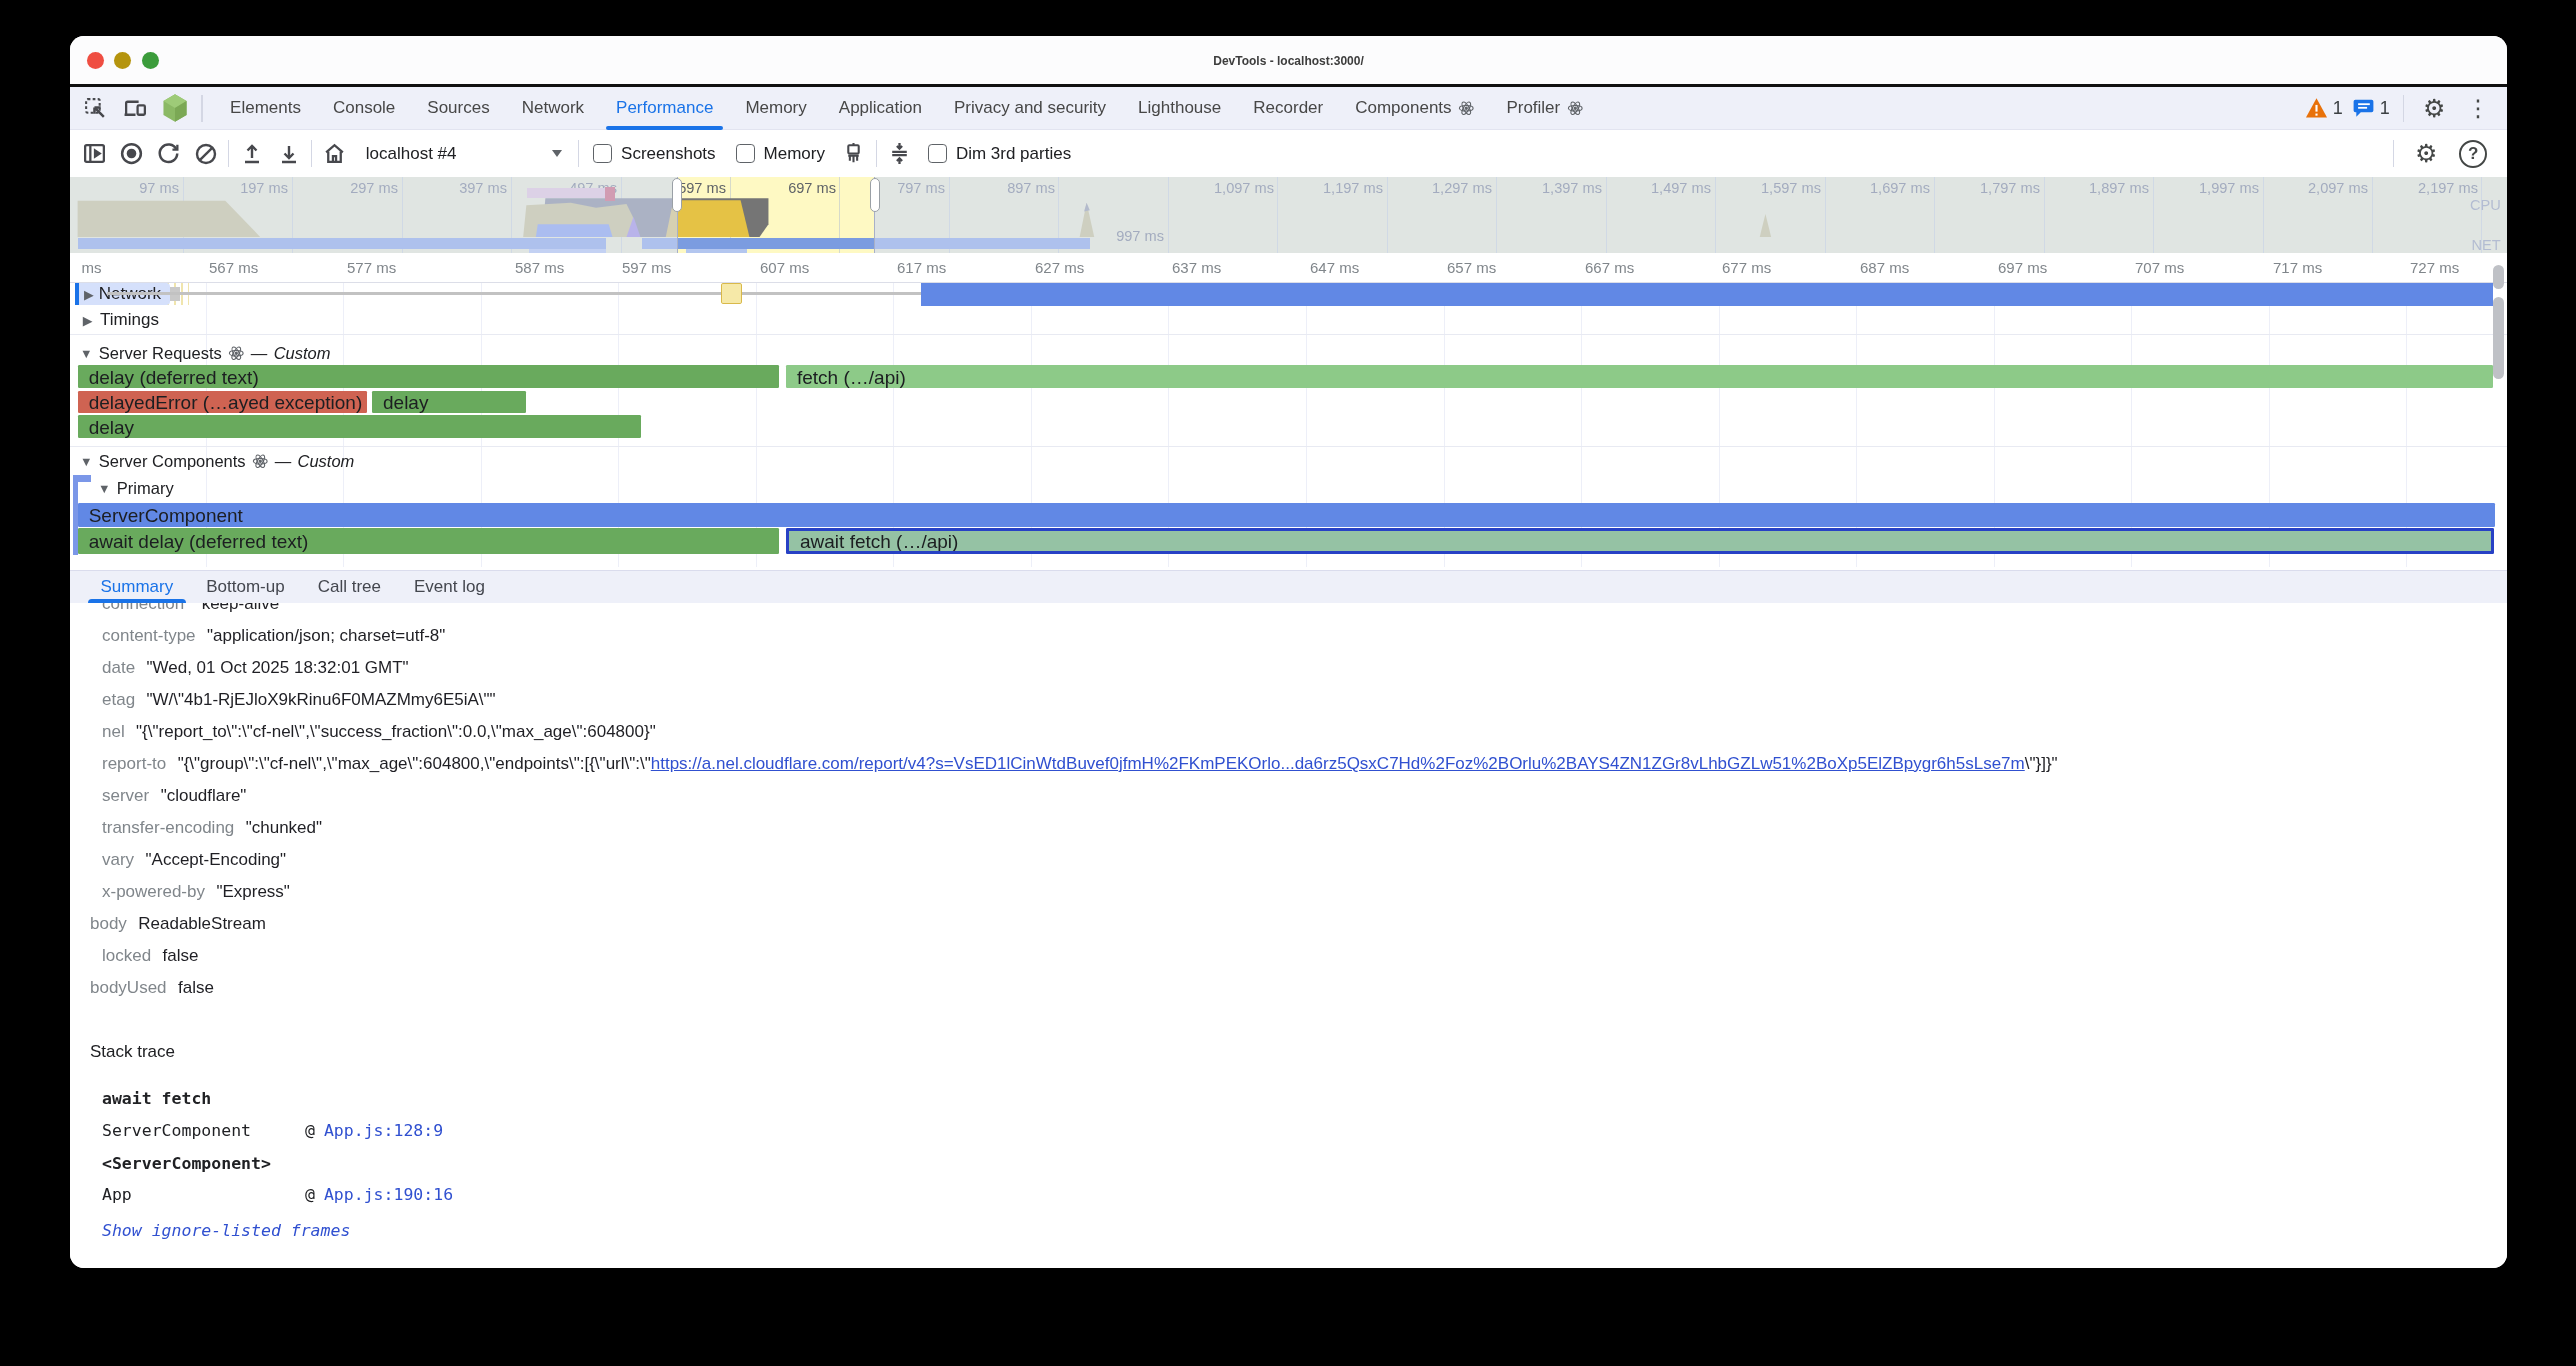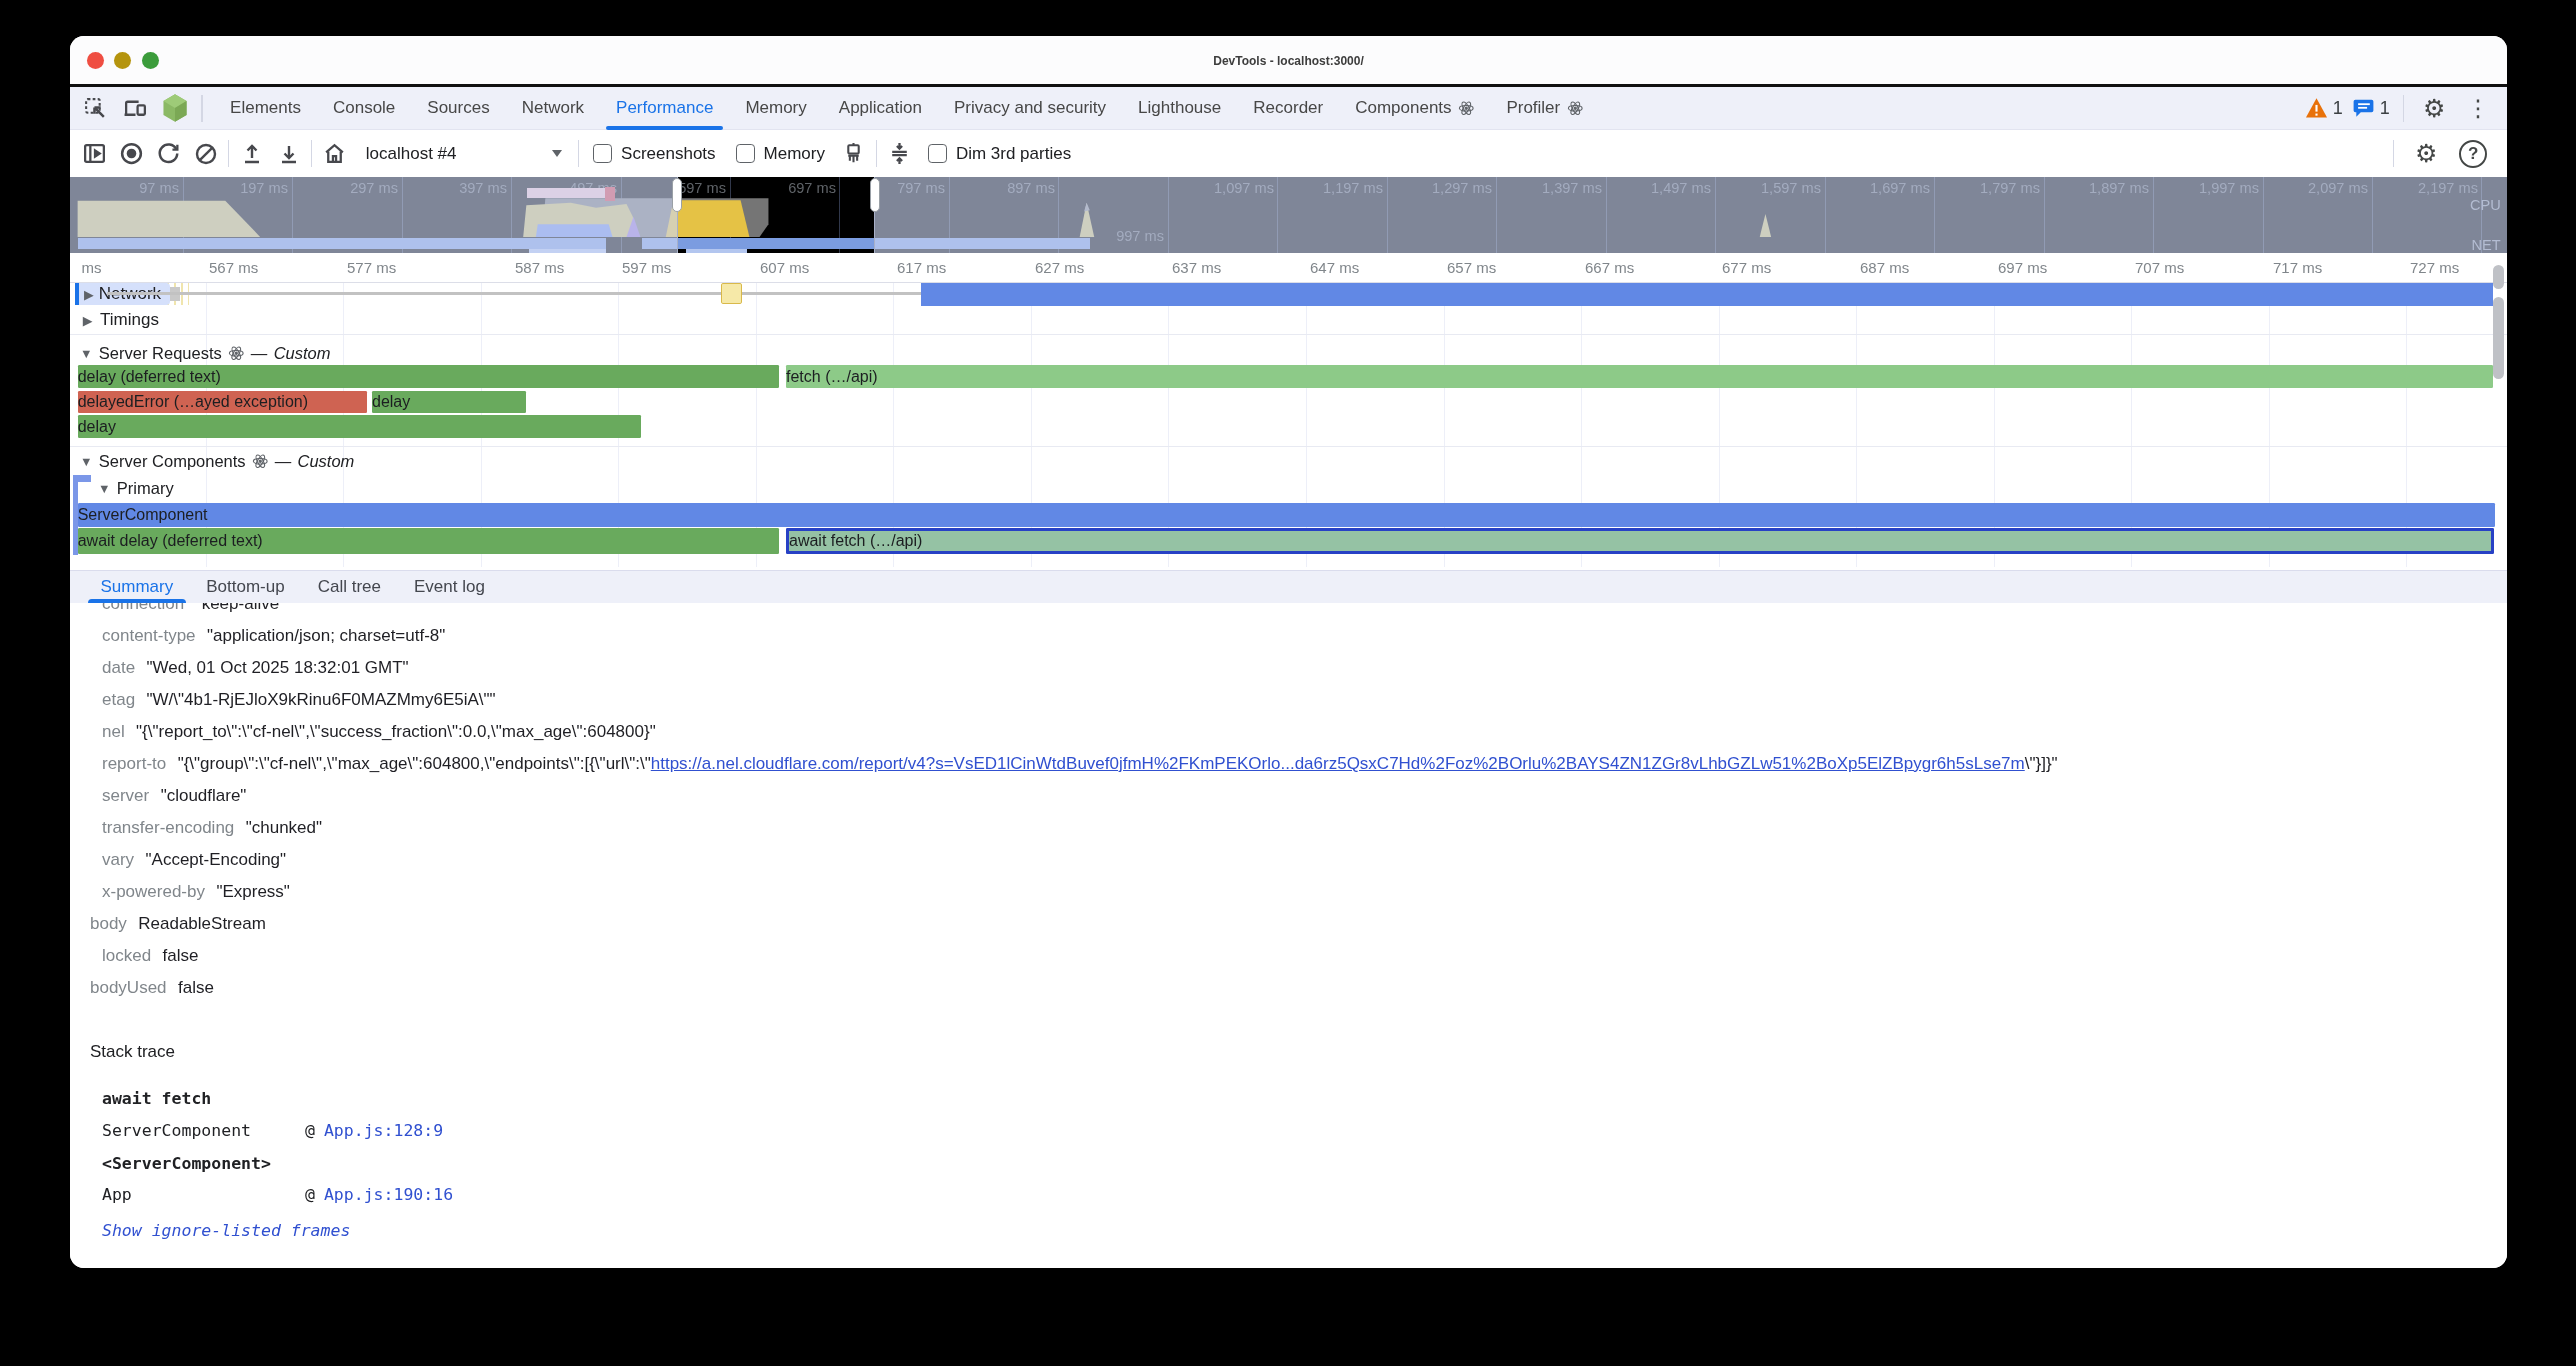--- a/index.html
+++ b/index.html
@@ -32,21 +32,21 @@
   .toolbar{position:absolute;top:94px;left:0;right:0;height:47px;background:#fff;display:flex;align-items:center;padding:0 6.3px;border-bottom:0.6px solid #eceef4}
   .toolbar .icon-btn{width:37px;height:37px}
   .select{display:flex;align-items:center;gap:95px;padding:0 12.7px;font-size:17px;color:#202124}
   .caret-down{width:0;height:0;border-left:5.7px solid transparent;border-right:5.7px solid transparent;border-top:7.6px solid #5f6368}
   .cb-wrap{display:flex;align-items:center;gap:9px;font-size:17px;color:#202124;margin:0 10px}
   .cb{width:17px;height:17px;border:1.9px solid #5f6368;border-radius:3.8px;background:#fff}
   .tool-right{margin-left:auto;display:flex;align-items:center;gap:10px;padding-right:9px}
   .help-circle{width:24px;height:24px;border:2.2px solid #444746;border-radius:50%;display:flex;align-items:center;justify-content:center;font-size:17px;font-weight:bold;color:#444746}
 
   
-  .overview{position:absolute;top:141px;left:0;width:2437px;height:77px;background:#000000;overflow:hidden}
+  .overview{position:absolute;top:141px;left:0;width:2437px;height:77px;background:#fef9c3;overflow:hidden}
   .ov-line{position:absolute;top:0;bottom:0;width:1.3px;background:rgba(140,160,215,.35)}
   .ov-label{position:absolute;top:2.5px;font-size:14.6px;color:#5f6368;transform:translateX(-100%);white-space:nowrap}
   .ov-lane-label{position:absolute;right:6.3px;font-size:14.6px;color:#8a8f98}
   .pink-bar{position:absolute;left:457px;top:10.8px;width:88px;height:10px;background:var(--pink)}
   .pink-tick{position:absolute;left:536px;top:9px;width:10px;height:14px;background:#d83a45}
   .net-bar{position:absolute;height:10.8px;background:var(--net_bar)}
   .net-bar2{position:absolute;height:7px;background:#b3c6ef}
   .ov-overlay{position:absolute;top:0;bottom:0;background:rgba(205,216,245,.62)}
   .ov-handle-line{position:absolute;top:0;bottom:0;width:1.3px;background:#a8b0c8}
   .ov-handle{position:absolute;top:1.3px;width:9.5px;height:34px;background:#fff;border:1.9px solid #9aa0a6;border-radius:5px;box-sizing:border-box}
@@ -61,21 +61,21 @@
   .tri{color:#5f6368;font-size:12.7px}
   .net-stripes{position:absolute;left:97px;top:30px;width:21.6px;height:21.6px;background:repeating-linear-gradient(90deg,#f0e5ad 0 2.5px,transparent 2.5px 7px)}
   .net-qline{position:absolute;top:39px;height:2.5px;background:#c2c2c2}
   .net-qcap{position:absolute;left:100px;top:34px;width:10px;height:14px;background:#c9c9c9}
   .net-marker{position:absolute;top:30px;height:21px;background:#f6e9a8;border:1.9px solid #d9b94a;box-sizing:border-box;border-radius:1.9px}
   .net-body{position:absolute;top:30px;height:23px;background:var(--blue)}
   .track-label{position:absolute;left:12.7px;font-size:17px;color:#202124;display:flex;gap:7.6px;align-items:center}
   .group-header{position:absolute;left:10px;font-size:16.5px;color:#202124;display:flex;align-items:center;gap:6.3px}
   .group-suffix{font-style:italic}
   .bar{position:absolute;box-sizing:border-box;overflow:hidden;white-space:nowrap;border-radius:1.3px}
-  .bar span{font-size:16px;color:#1c1e21;padding-left:0;line-height:1;position:absolute;top:50%;transform:translateY(-50%)}
+  .bar span{font-size:19px;color:#1c1e21;padding-left:11px;line-height:1;position:absolute;top:50%;transform:translateY(-50%)}
   .bar.green{background:var(--green)}
   .bar.lightgreen{background:var(--lightgreen)}
   .bar.red{background:var(--red)}
   .bar.blue{background:var(--blue)}
   .bar.teal{background:var(--teal)}
   .bar.selected{border:3.2px solid var(--selected_border)}
   .sc-strip{position:absolute;left:2.5px;top:223px;width:5px;height:79px;background:#7b97e8}
   .sc-stub{position:absolute;left:2.5px;top:222px;width:18px;height:7px;background:#7b97e8}
   .f-divider{position:absolute;left:0;right:0;height:1.3px;background:#e8eaf2}
   .scroll-thumb{position:absolute;left:2423px;width:10.8px;background:#bfc1c6;border-radius:5.7px}

